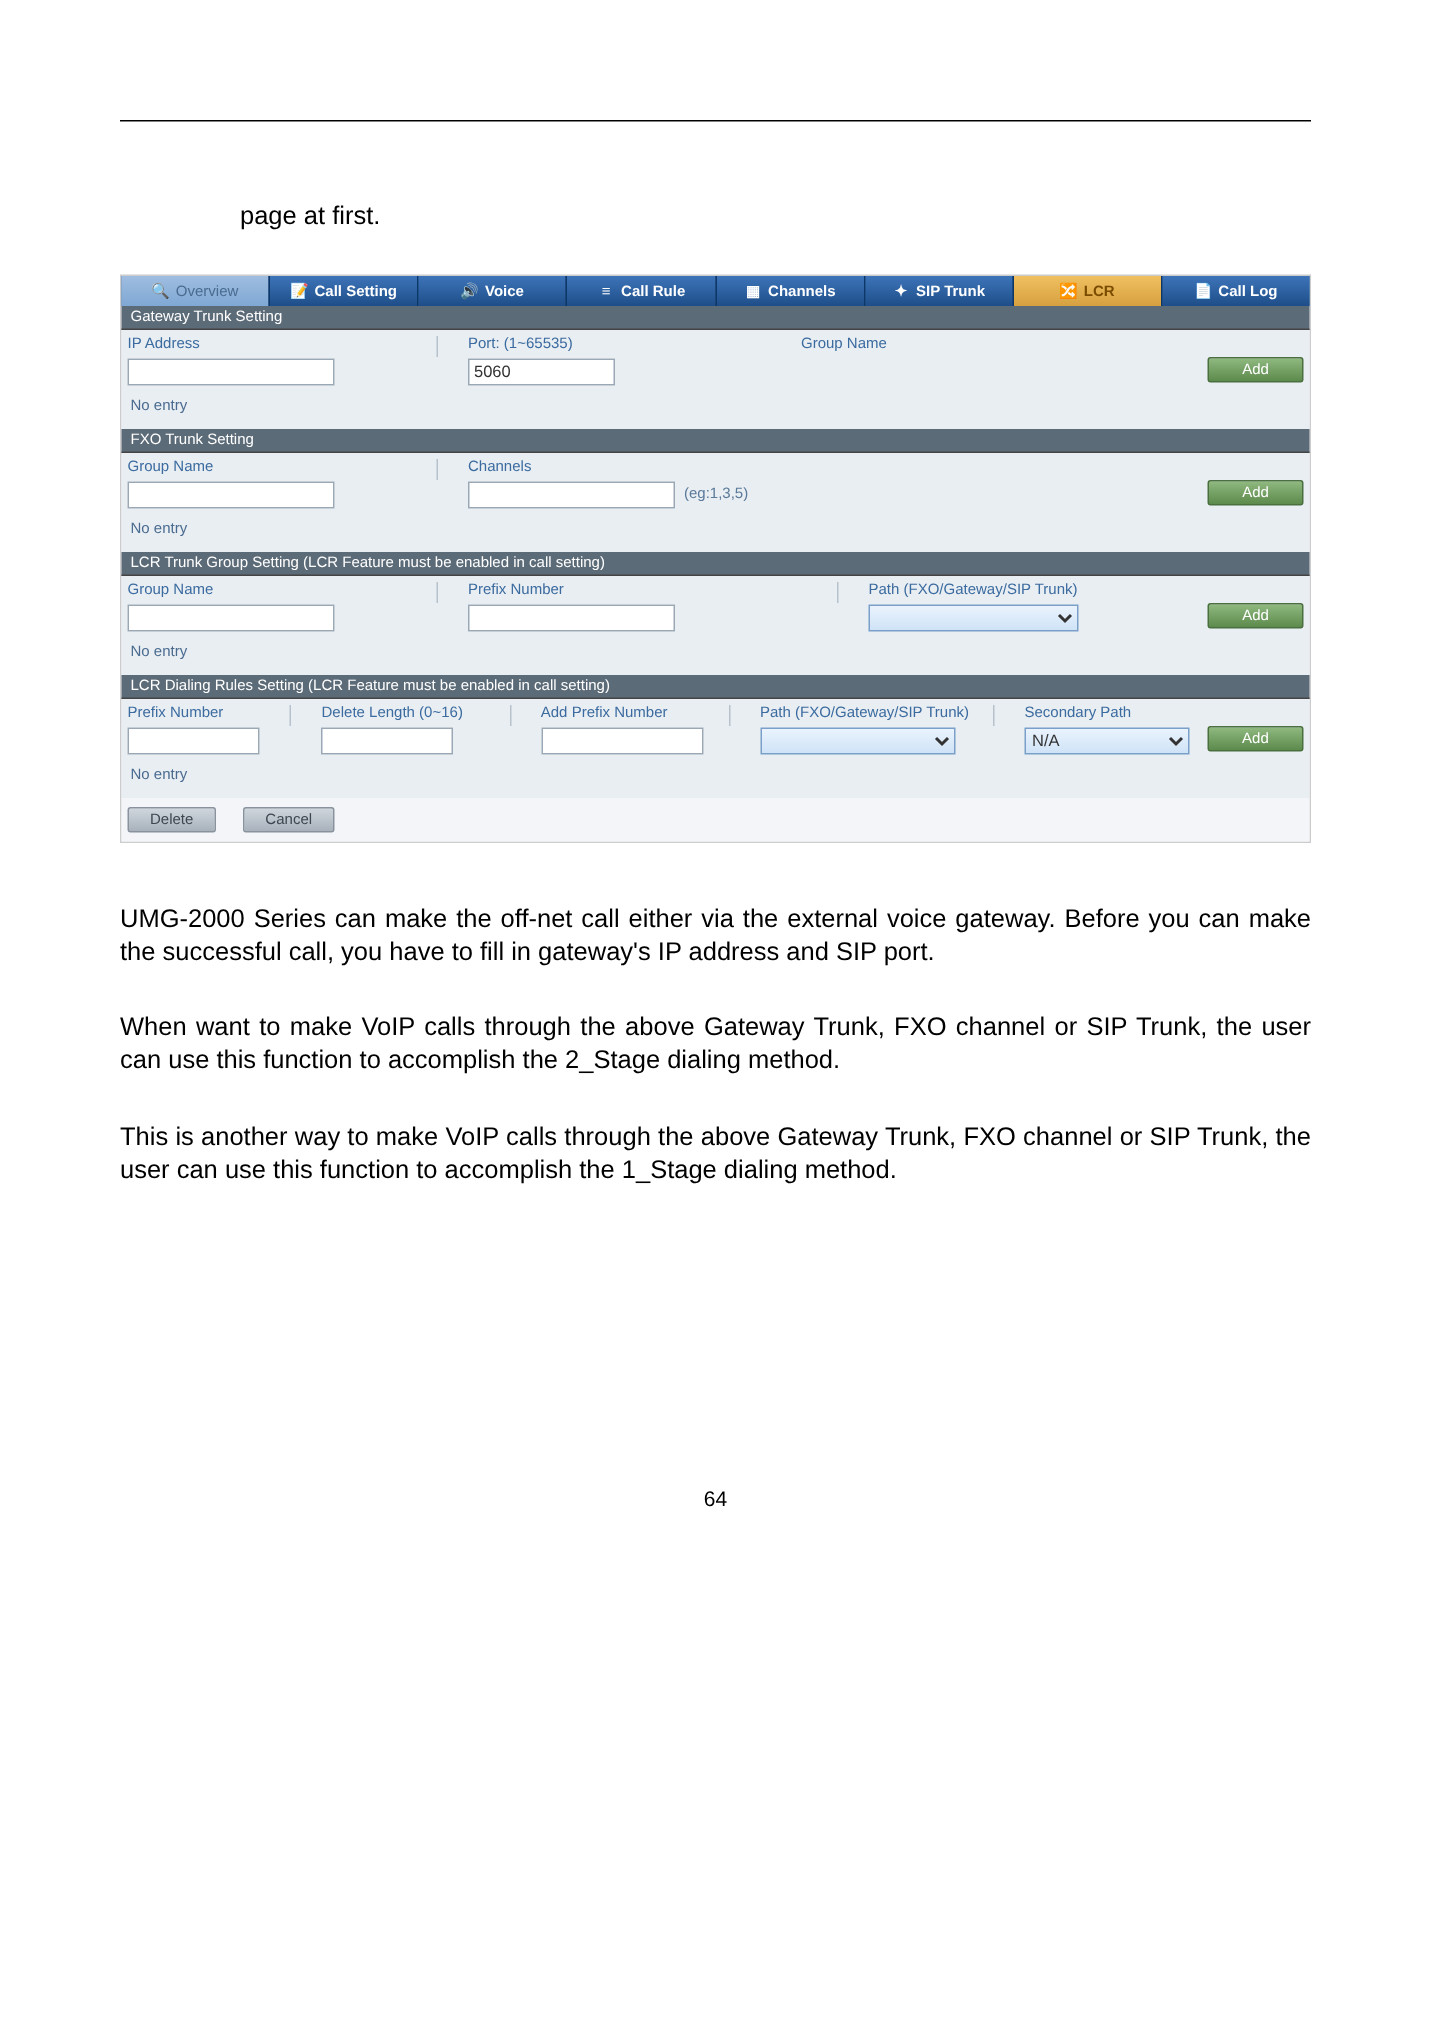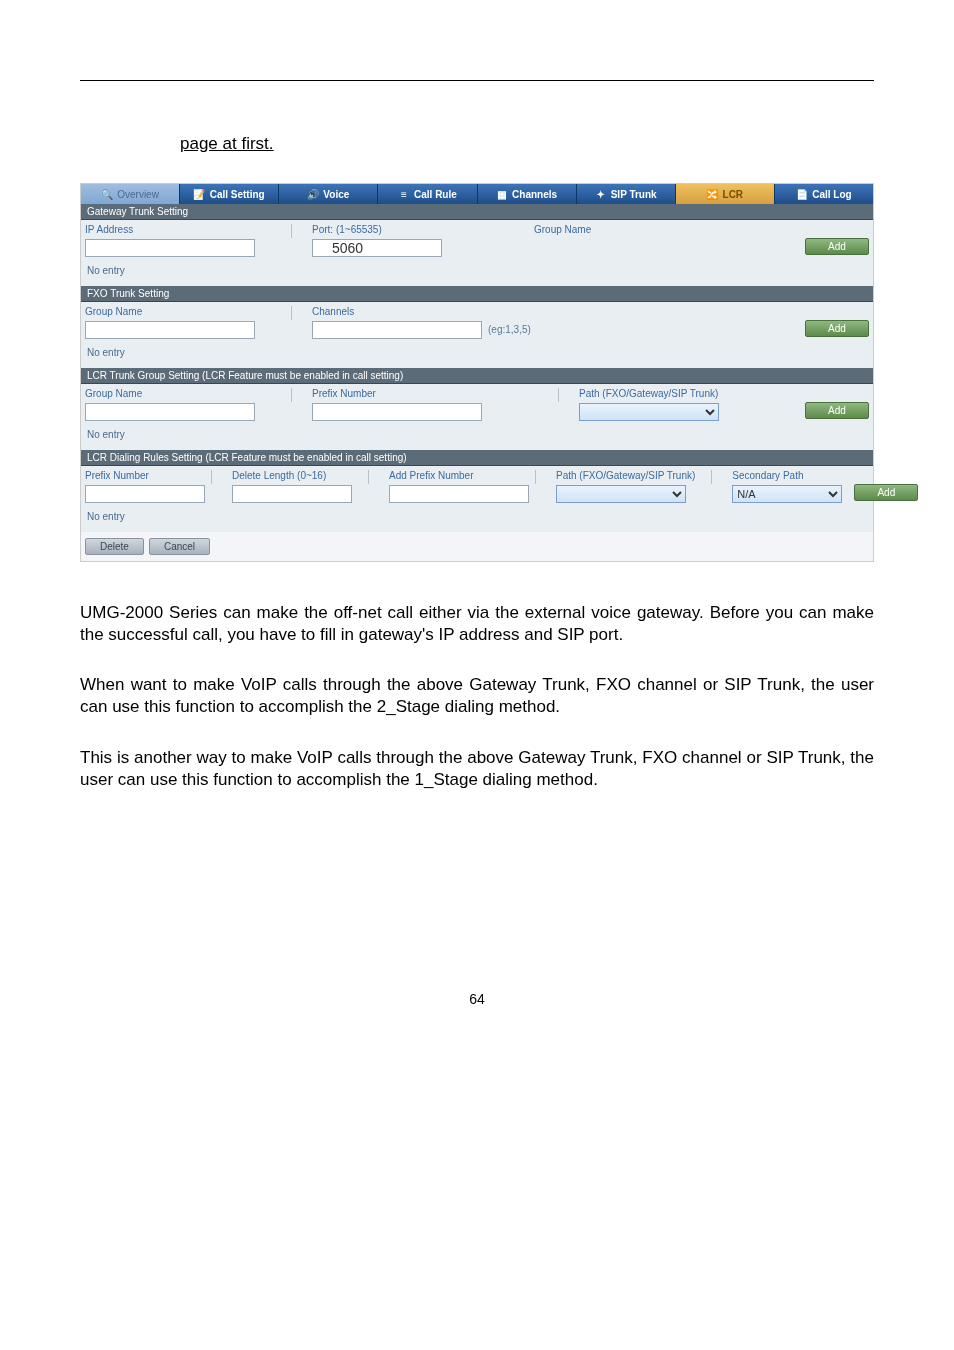--- a/index.html
+++ b/index.html
@@ -17,22 +17,21 @@
     border-top: 1.5px solid #000;
     margin-bottom: 30px;
   }
   .para {
     font-size: 17px;
     line-height: 1.3;
     text-align: justify;
     margin: 0 0 28px 0;
   }
   .indented {
-    margin-left: 100px;
-    text-decoration: underline;
+    margin-left: 80px;
   }
 
   
   .shot {
     border: 1px solid #ccc;
     background: #fafafa;
     width: 792px;
     margin: 0 auto 40px auto;
     font-size: 11px;
     color: #3b5b7a;
@@ -104,22 +103,22 @@
   .vdiv {
     border-left: 1px solid #b7c2cc;
     margin: 0 8px 0 4px;
     height: 14px;
     align-self: flex-start;
   }
   input.txt {
     border: 1px solid #9aa8b5;
     background: #fff;
     height: 16px;
-    font-size: 14px;
-    padding: 0 19px;
+    font-size: 11px;
+    padding: 0 3px;
     color: #333;
   }
   select.sel {
     border: 1px solid #7aa0c9;
     background: linear-gradient(#eaf3fd,#cfe3f7);
     height: 18px;
     font-size: 11px;
     color: #333;
   }
   .hint {
@@ -151,21 +150,21 @@
   .noentry {
     color: #4a6b8f;
     font-size: 10px;
     padding: 6px 2px 2px 2px;
     background: #e9eef3;
   }
   .btnbar {
     padding: 6px 4px;
     background: #f3f5f8;
     display: flex;
-    gap: 5px;
+    gap: 18px;
   }
 
   .footer {
     text-align: center;
     font-size: 14px;
     margin-top: 200px;
   }
 </style>
 </head>
 <body>

